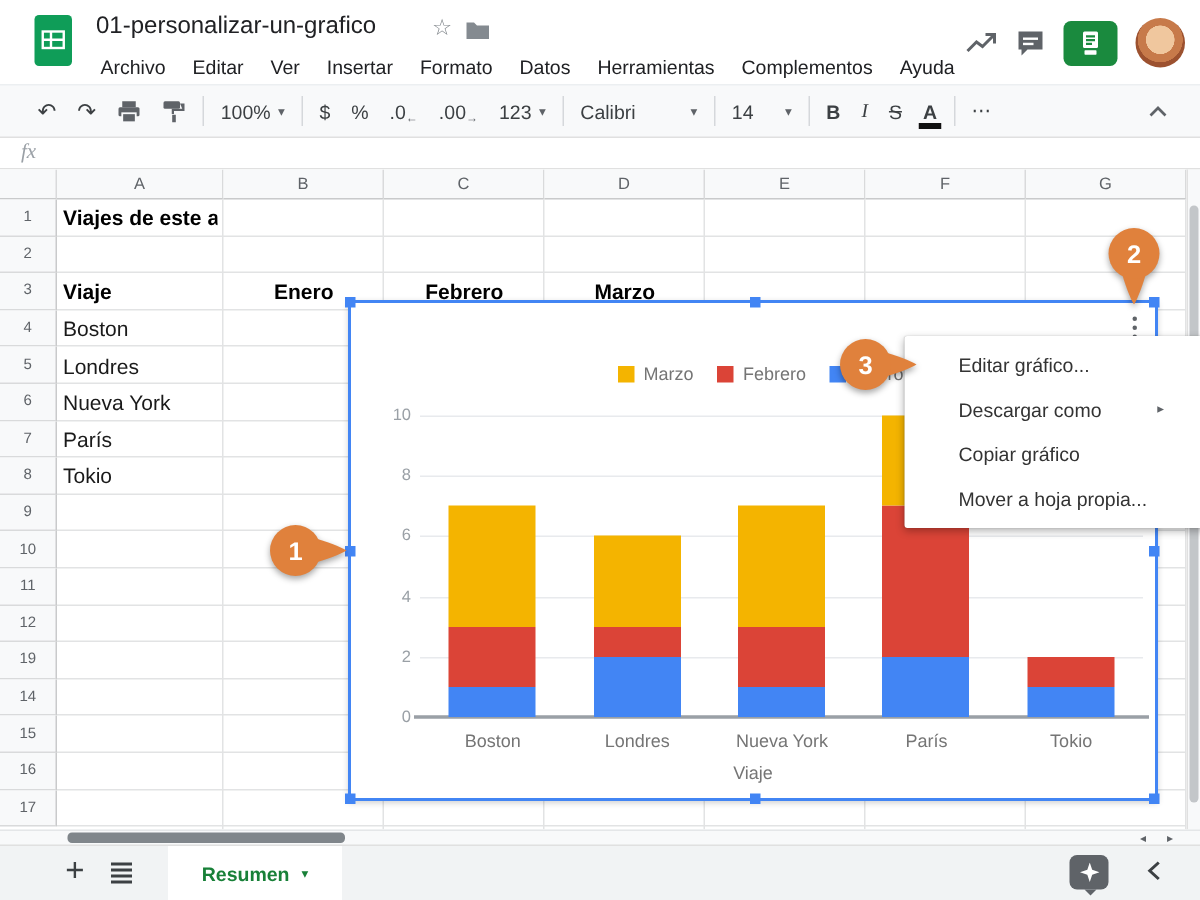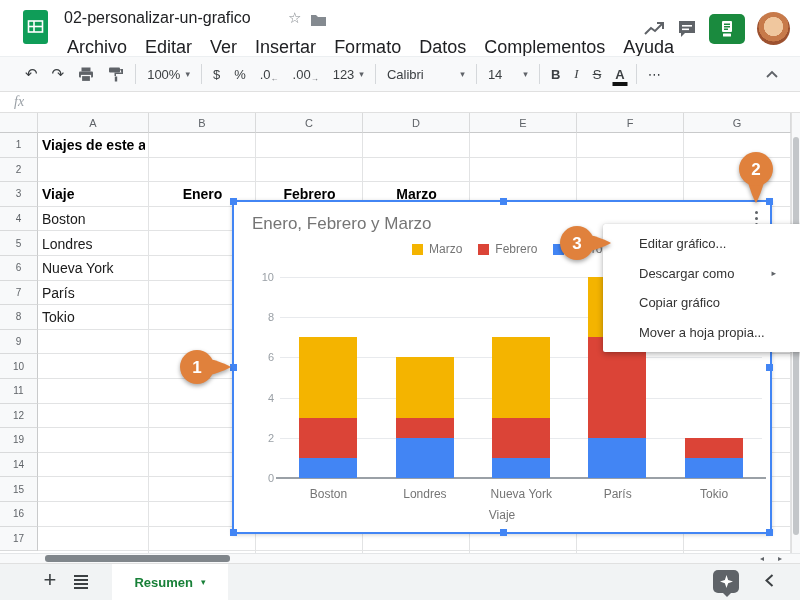--- a/index.html
+++ b/index.html
@@ -5,21 +5,21 @@
   html,body{margin:0;padding:0;background:#fff;}
   #app{position:relative;width:800px;height:600px;overflow:hidden;
        font-family:"Liberation Sans","DejaVu Sans",sans-serif;color:#202124;background:#fff;}
   .abs{position:absolute;}
   
   #header{left:0;top:0;width:800px;height:56px;background:#fff;}
   #sheets-logo{left:22px;top:9px;}
   #doc-title{left:64px;top:9px;font-size:16px;color:#202124;white-space:nowrap;}
   #star{left:288px;top:9px;font-size:15px;color:#80868b;}
   #folder{left:310px;top:13px;}
-  #menubar{left:58px;top:34px;display:flex;font-size:18px;color:#202124;}
+  #menubar{left:58px;top:34px;display:flex;font-size:13px;color:#202124;}
   #menubar .mi{padding:3px 9px;cursor:default;}
   #hdr-right{right:10px;top:12px;display:flex;align-items:center;gap:12px;}
   #share-btn{width:36px;height:30px;background:#1a8a3e;border-radius:5px;display:flex;align-items:center;justify-content:center;}
   #avatar{width:33px;height:33px;border-radius:50%;
     background:radial-gradient(circle at 50% 44%, #f0c79e 0 38%, #c77a4a 39% 60%, #9c512f 61% 100%);}
   
   #toolbar{left:0;top:56px;width:800px;height:36px;background:#f8f9fa;border-top:1px solid #eceff1;border-bottom:1px solid #e0e0e0;display:flex;align-items:center;font-size:13px;color:#444;box-sizing:border-box;}
   #toolbar .tb{display:flex;align-items:center;justify-content:center;height:26px;padding:0 7px;white-space:nowrap;}
   #toolbar .sep{width:1px;height:20px;background:#d5d8db;margin:0 4px;}
   #toolbar .caret{font-size:9px;color:#5f6368;margin-left:5px;}
@@ -91,32 +91,33 @@
 
 <div id="app">
 
   <div id="header" class="abs">
     <svg id="sheets-logo" class="abs" width="27" height="36" viewBox="0 0 27 36">
       <rect x="1" y="1" width="25" height="34" rx="3" fill="#0F9D58"></rect>
       <rect x="6.5" y="12" width="14" height="11" fill="none" stroke="#fff" stroke-width="1.6"></rect>
       <line x1="6.5" y1="17.5" x2="20.5" y2="17.5" stroke="#fff" stroke-width="1.6"></line>
       <line x1="12" y1="12" x2="12" y2="23" stroke="#fff" stroke-width="1.6"></line>
     </svg>
-    <div id="doc-title" class="abs">02-personalizar-un-grafico</div>
+    <div id="doc-title" class="abs">01-personalizar-un-grafico</div>
     <div id="star" class="abs">☆</div>
     <svg id="folder" class="abs" width="17" height="14" viewBox="0 0 17 14">
       <path d="M1 2 h5 l2 2 h8 v9 H1 Z" fill="#848a90"></path>
     </svg>
     <div id="menubar" class="abs">
         <div class="mi">Archivo</div>
         <div class="mi">Editar</div>
         <div class="mi">Ver</div>
         <div class="mi">Insertar</div>
         <div class="mi">Formato</div>
         <div class="mi">Datos</div>
+        <div class="mi">Herramientas</div>
         <div class="mi">Complementos</div>
         <div class="mi">Ayuda</div>
       </div>
     <div id="hdr-right" class="abs">
       <svg width="22" height="18" viewBox="0 0 22 18">
         <polyline points="2,14 8,8 12,11 19,4" fill="none" stroke="#5f6368" stroke-width="2"></polyline>
         <polyline points="14,3 20,3 20,9" fill="none" stroke="#5f6368" stroke-width="2"></polyline>
       </svg>
       <svg width="20" height="20" viewBox="0 0 20 20">
         <path d="M2 2 h16 v12 h-10 l-4 4 v-4 h-2 Z" fill="#5f6368"></path>
@@ -273,21 +274,20 @@
   <div id="vscroll" class="abs">
     <div id="vthumb" class="abs"></div>
   </div>
   <div id="hscroll" class="abs">
     <div id="hthumb" class="abs"></div>
     <div class="abs scr-arrow" style="left:760px;">◂</div>
     <div class="abs scr-arrow" style="left:778px;">▸</div>
   </div>
 
   <div id="chart-card" class="abs">
-    <div id="chart-title" class="abs">Enero, Febrero y Marzo</div>
     <div id="chart-legend" class="abs">
         <div class="lg-item">
           <div class="lg-sq" style="background: rgb(244, 180, 0);"></div>
           <span>Marzo</span>
         </div>
         <div class="lg-item">
           <div class="lg-sq" style="background: rgb(219, 68, 55);"></div>
           <span>Febrero</span>
         </div>
         <div class="lg-item">

